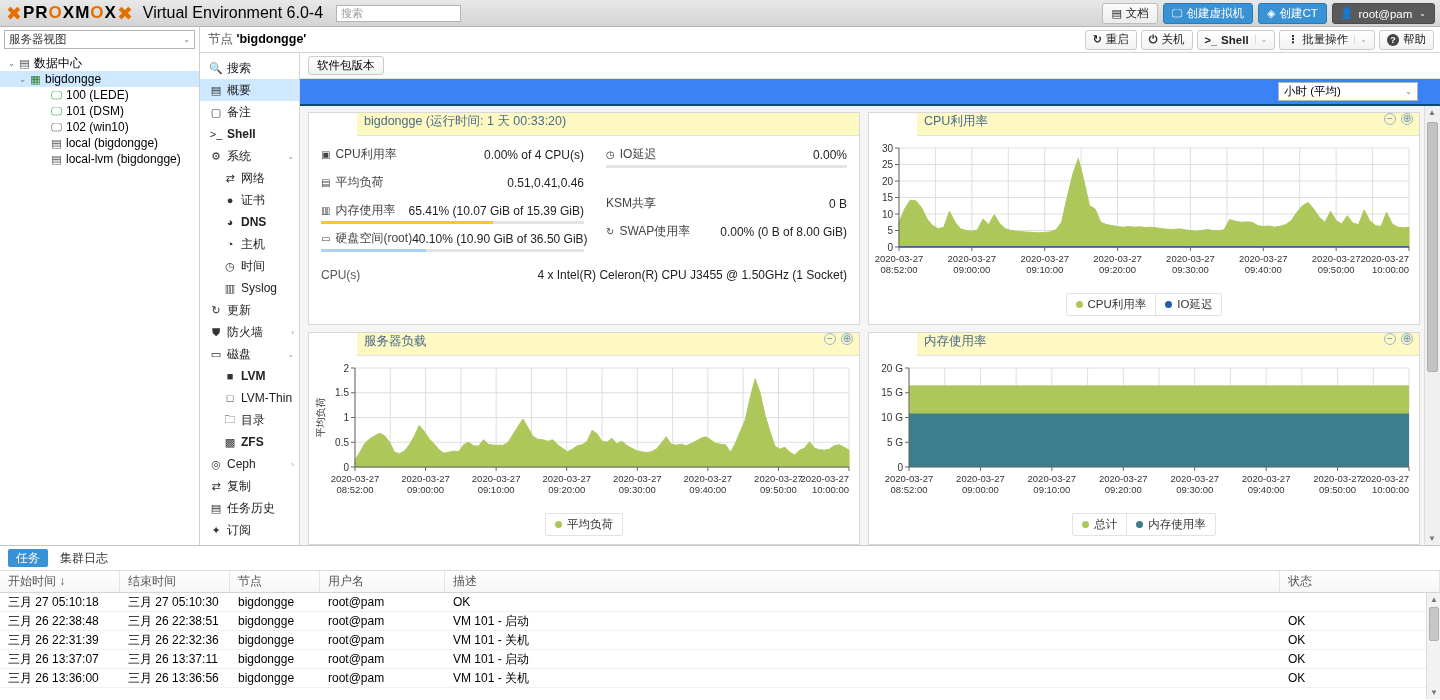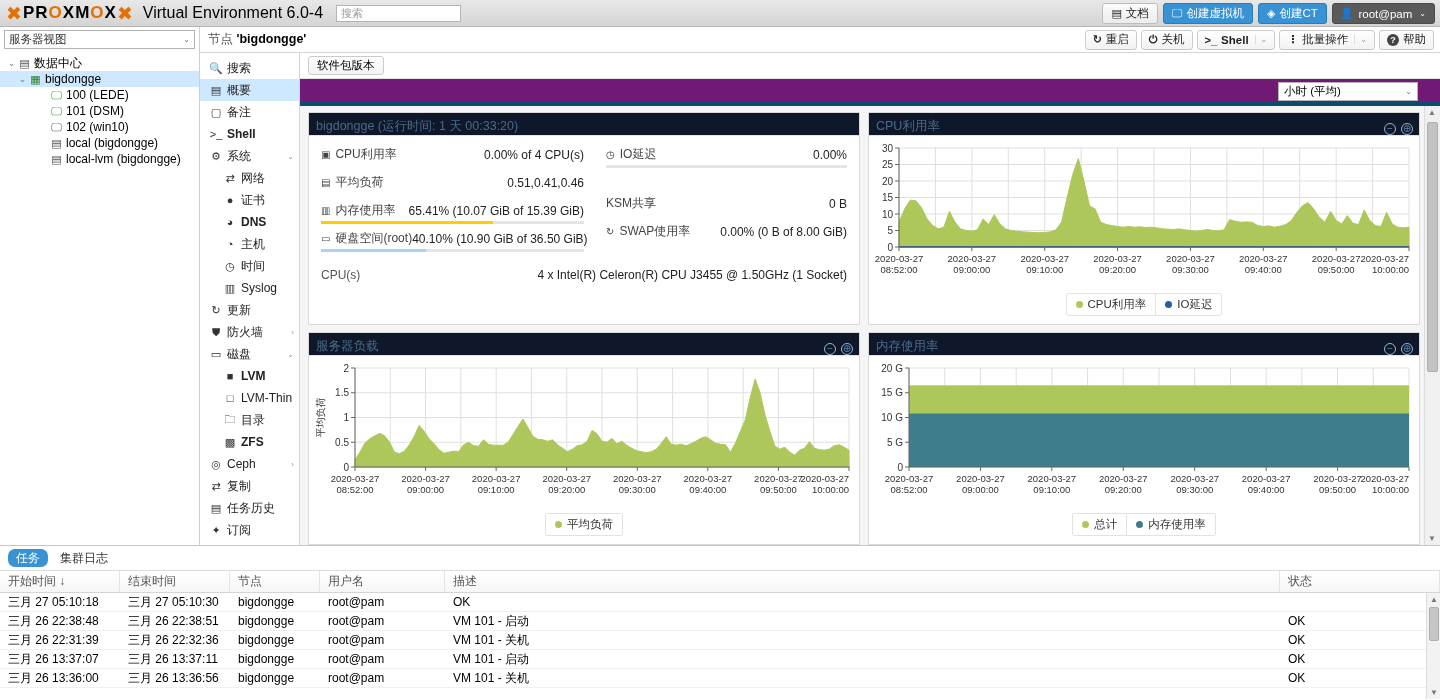--- a/index.html
+++ b/index.html
@@ -71,30 +71,30 @@
   .nrow { height:22px; display:flex; align-items:center; cursor:pointer; padding-left:8px; position:relative; color:#222; }
   .nrow.sel { background:#cde8ff; }
   .nrow .nic { width:16px; display:inline-block; text-align:center; font-size:11px; color:#333; }
   .nrow .nlb { margin-left:3px; }
   .nrow.sub { padding-left:22px; }
   .nrow .arw { position:absolute; right:5px; font-size:8px; color:#999; }
   
   #rightreg { flex:1; display:flex; flex-direction:column; min-width:0; background:#f5f5f5; }
   #toolrow { height:26px; background:#fff; border-bottom:1px solid #e0e0e0; display:flex; align-items:center; padding:0 8px; position:relative; }
   .pkgbtn { height:19px; border:1px solid #cbcbcb; background:linear-gradient(#fff,#f2f2f2); border-radius:3px; font-size:11.5px; padding:0 8px; display:flex; align-items:center; cursor:pointer; }
-  #rangerow { height:27px; background:#701a75; border-bottom:5px solid #0c4a6e; position:relative; }
+  #rangerow { height:27px; background:#3b82f6; border-bottom:2px solid #0c4a6e; position:relative; }
   #rangesel {
     position:absolute; right:22px; top:3px; width:140px; height:19px; border:1px solid #b4b4b4; background:#fff;
     display:flex; align-items:center; justify-content:space-between; padding:0 5px; font-size:11.5px; cursor:pointer;
   }
   #panels { flex:1; display:flex; flex-wrap:wrap; align-content:flex-start; padding:6px 0 0 8px; overflow:hidden; position:relative; }
   .panel { width:552px; background:#fff; border:1px solid #d9d9d9; margin:0 8px 7px 0; }
   .phead {
-    height:23px; background:#0f172a; border-bottom:1px solid #e4e4e4;
-    display:flex; align-items:flex-end; padding:0 7px; color:#4a6b8a; font-size:12.5px; position:relative;
+    height:23px; background:#fef9c3; border-bottom:1px solid #e4e4e4;
+    display:flex; align-items:flex-start; padding:0 7px; color:#4a6b8a; font-size:12.5px; position:relative;margin-left:48px;
   }
   .ptools { position:absolute; right:6px; display:flex; gap:5px; align-items:center; }
   .rndbtn { width:12px; height:12px; border-radius:50%; border:1px solid #9bb4cc; color:#5a88b5; font-size:10px; line-height:10px; text-align:center; cursor:pointer; }
   
   .statbody { padding:8px 12px 9px 12px; }
   .statgrid { display:flex; }
   .sgcol { width:50%; }
   .srow { display:flex; align-items:center; height:21px; font-size:12px; }
   .srow .lbl { color:#444; display:flex; align-items:center; gap:5px; flex:1; white-space:nowrap; }
   .srow .val { color:#222; white-space:nowrap; }
@@ -110,21 +110,21 @@
   .legitem { display:flex; align-items:center; gap:5px; padding:3px 9px; font-size:11.5px; color:#333; border-right:1px solid #e2e2e2; }
   .legitem:last-child { border-right:none; }
   .dot { width:7px; height:7px; border-radius:50%; display:inline-block; }
   
   #panelscroll { position:absolute; right:0; top:0; width:16px; height:100%; background:#f0f0f0; border-left:1px solid #dcdcdc; }
   #panelscroll .thumb { position:absolute; top:16px; left:2px; width:11px; height:250px; background:#c3c3c3; border:1px solid #adadad; border-radius:2px; }
   #panelscroll .ar { position:absolute; left:3px; font-size:8px; color:#777; }
   
   #bottom { height:154px; border-top:1px solid #c6c6c6; background:#fff; display:flex; flex-direction:column; }
   #btabs { height:25px; display:flex; align-items:center; padding-left:8px; gap:4px; border-bottom:1px solid #dcdcdc; background:#fff; }
-  .btab { height:18px; padding:0 8px; font-size:12px; display:flex; align-items:center; cursor:pointer; border-radius:7px; color:#333; }
+  .btab { height:18px; padding:0 8px; font-size:12px; display:flex; align-items:center; cursor:pointer; border-radius:2px; color:#333; }
   .btab.act { background:#3892d4; color:#fff; }
   #thead { height:22px; display:flex; border-bottom:1px solid #d4d4d4; background:linear-gradient(#fff,#f6f6f6); font-size:12px; color:#555; }
   #thead > div { padding:0 8px; display:flex; align-items:center; border-right:1px solid #e4e4e4; }
   .tb { overflow:hidden; flex:1; position:relative; }
   .trw { height:19px; display:flex; font-size:12px; border-bottom:1px solid #f0f0f0; align-items:center; }
   .trw > div { padding:0 8px; white-space:nowrap; overflow:hidden; }
   .c0 { width:120px; } .c1 { width:110px; } .c2 { width:90px; } .c3 { width:125px; } .c4 { flex:1; } .c5 { width:160px; }
   #tscroll { position:absolute; right:0; top:0; width:14px; height:100%; background:#f2f2f2; border-left:1px solid #dcdcdc; }
   #tscroll .thumb { position:absolute; top:14px; left:2px; width:10px; height:34px; background:#c6c6c6; border:1px solid #b0b0b0; border-radius:2px; }
   #tscroll .ar { position:absolute; left:3px; font-size:8px; color:#777; }

